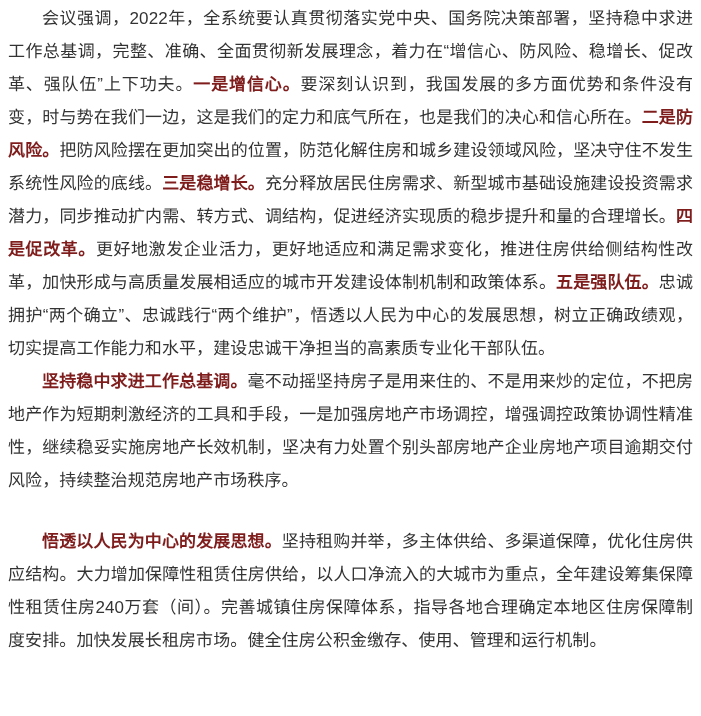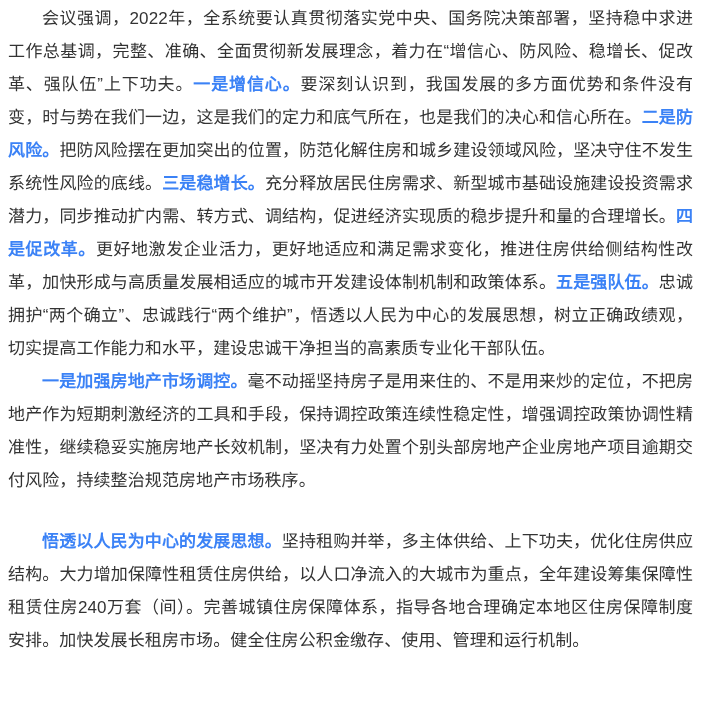--- a/index.html
+++ b/index.html
@@ -26,34 +26,34 @@
   .article p {
     margin: 0;
     text-indent: 2em;
     word-break: break-all;
   }
   .article p.gap-before {
     margin-top: 28px;
   }
   .em {
     font-weight: bold;
-    color: #3b82f6;
+    color: #7f1d1d;
   }
 </style>
 </head>
 <body>
 
 <div class="article">
 
   <p>
     <span>会议强调，2022年，全系统要认真贯彻落实党中央、国务院决策部署，坚持稳中求进工作总基调，完整、准确、全面贯彻新发展理念，着力在“增信心、防风险、稳增长、促改革、强队伍”上下功夫。</span><span class="em">一是增信心。</span><span>要深刻认识到，我国发展的多方面优势和条件没有变，时与势在我们一边，这是我们的定力和底气所在，也是我们的决心和信心所在。</span><span class="em">二是防风险。</span><span>把防风险摆在更加突出的位置，防范化解住房和城乡建设领域风险，坚决守住不发生系统性风险的底线。</span><span class="em">三是稳增长。</span><span>充分释放居民住房需求、新型城市基础设施建设投资需求潜力，同步推动扩内需、转方式、调结构，促进经济实现质的稳步提升和量的合理增长。</span><span class="em">四是促改革。</span><span>更好地激发企业活力，更好地适应和满足需求变化，推进住房供给侧结构性改革，加快形成与高质量发展相适应的城市开发建设体制机制和政策体系。</span><span class="em">五是强队伍。</span><span>忠诚拥护“两个确立”、忠诚践行“两个维护”，悟透以人民为中心的发展思想，树立正确政绩观，切实提高工作能力和水平，建设忠诚干净担当的高素质专业化干部队伍。</span>
   </p>
 
 
   <p>
-    <span class="em">一是加强房地产市场调控。</span><span>毫不动摇坚持房子是用来住的、不是用来炒的定位，不把房地产作为短期刺激经济的工具和手段，保持调控政策连续性稳定性，增强调控政策协调性精准性，继续稳妥实施房地产长效机制，坚决有力处置个别头部房地产企业房地产项目逾期交付风险，持续整治规范房地产市场秩序。</span>
+    <span class="em">坚持稳中求进工作总基调。</span><span>毫不动摇坚持房子是用来住的、不是用来炒的定位，不把房地产作为短期刺激经济的工具和手段，一是加强房地产市场调控，增强调控政策协调性精准性，继续稳妥实施房地产长效机制，坚决有力处置个别头部房地产企业房地产项目逾期交付风险，持续整治规范房地产市场秩序。</span>
   </p>
 
   <p class="gap-before">
-    <span class="em">悟透以人民为中心的发展思想。</span><span>坚持租购并举，多主体供给、上下功夫，优化住房供应结构。大力增加保障性租赁住房供给，以人口净流入的大城市为重点，全年建设筹集保障性租赁住房240万套（间）。完善城镇住房保障体系，指导各地合理确定本地区住房保障制度安排。加快发展长租房市场。健全住房公积金缴存、使用、管理和运行机制。</span>
+    <span class="em">悟透以人民为中心的发展思想。</span><span>坚持租购并举，多主体供给、多渠道保障，优化住房供应结构。大力增加保障性租赁住房供给，以人口净流入的大城市为重点，全年建设筹集保障性租赁住房240万套（间）。完善城镇住房保障体系，指导各地合理确定本地区住房保障制度安排。加快发展长租房市场。健全住房公积金缴存、使用、管理和运行机制。</span>
   </p>
 
 </div>
 
 </body></html>

